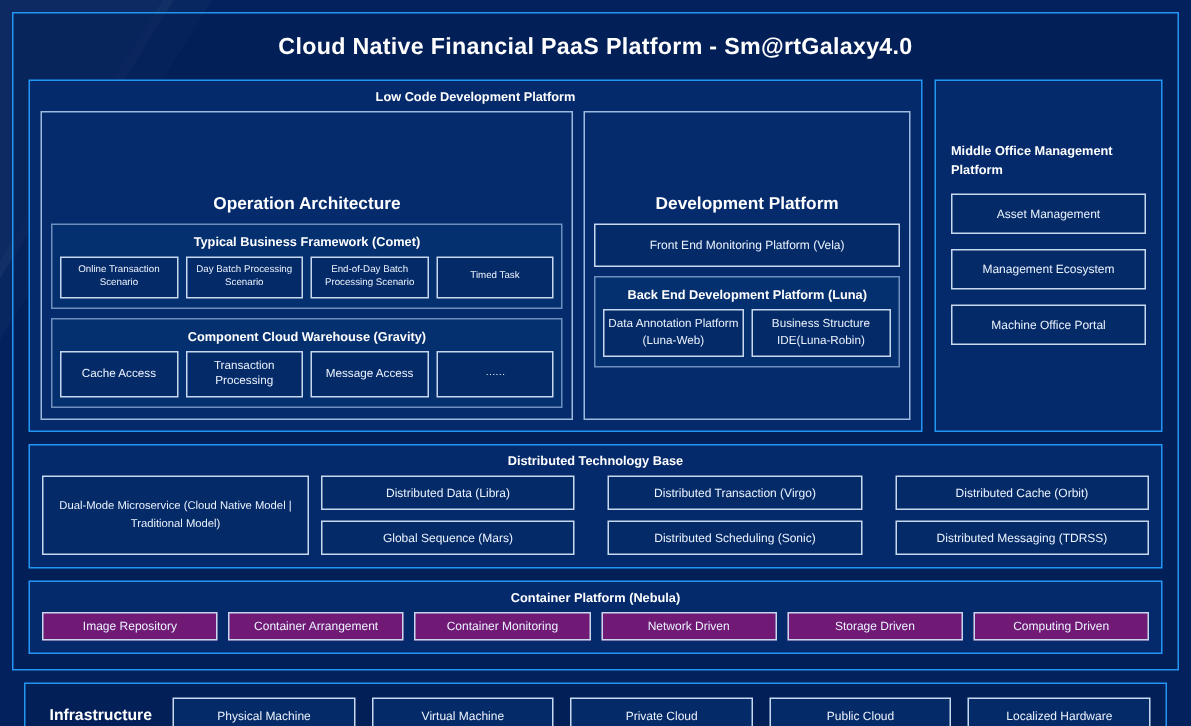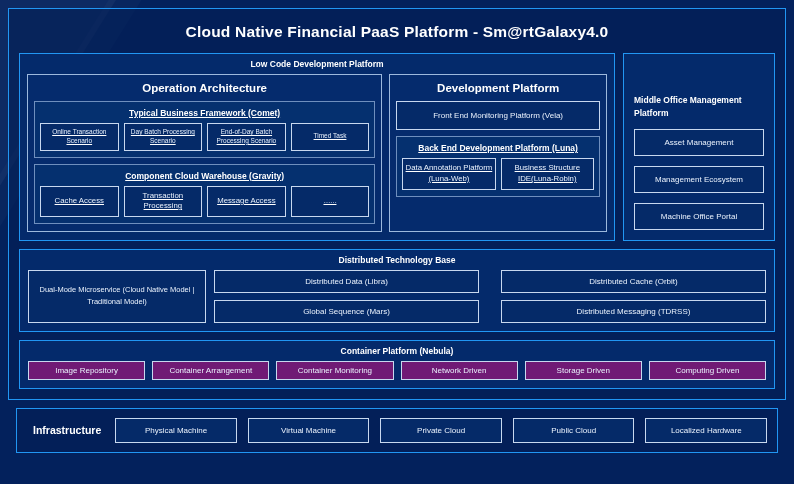--- a/index.html
+++ b/index.html
@@ -75,31 +75,31 @@
     border: 1px solid #9db9dd;
     background: #052b6d;
     padding: 6px 6px 7px 6px;
   }
   .subpanel-title {
     text-align: center;
     font-size: 11.5px;
     font-weight: bold;
     color: #ffffff;
     padding: 1px 0 7px 0;
+    margin-top: 48px;
   }
 
   .opsarch  { flex: 1 1 62%; }
   .devplat  { flex: 1 1 38%; }
 
   .group {
     border: 1px solid #6f8fbe;
     background: #05306f;
     padding: 4px 5px 6px 5px;
     margin-bottom: 6px;
-    text-decoration: underline;
   }
   .group:last-child { margin-bottom: 0; }
   .group-title {
     text-align: center;
     font-size: 8.5px;
     font-weight: bold;
     color: #ffffff;
     padding: 2px 0 5px 0;
   }
 
@@ -303,20 +303,24 @@
     </div>
 
     <div class="panel dtb">
       <div class="panel-title">Distributed Technology Base</div>
       <div class="dtb-body">
         <div class="dtb-left">Dual-Mode Microservice (Cloud Native Model | Traditional Model)</div>
         <div class="dtb-cols">
           <div class="dtb-col">
             <div class="dtb-chip">Distributed Data (Libra)</div>
             <div class="dtb-chip">Global Sequence (Mars)</div>
+          </div>
+          <div class="dtb-col">
+            <div class="dtb-chip">Distributed Transaction (Virgo)</div>
+            <div class="dtb-chip">Distributed Scheduling (Sonic)</div>
           </div>
           <div class="dtb-col">
             <div class="dtb-chip">Distributed Cache (Orbit)</div>
             <div class="dtb-chip">Distributed Messaging (TDRSS)</div>
           </div>
         </div>
       </div>
     </div>
 
     <div class="panel container-platform">

